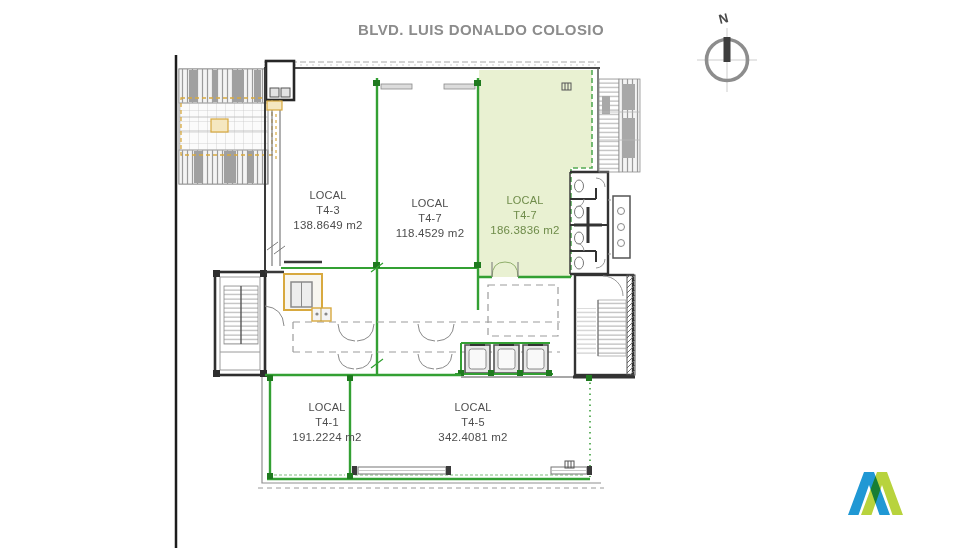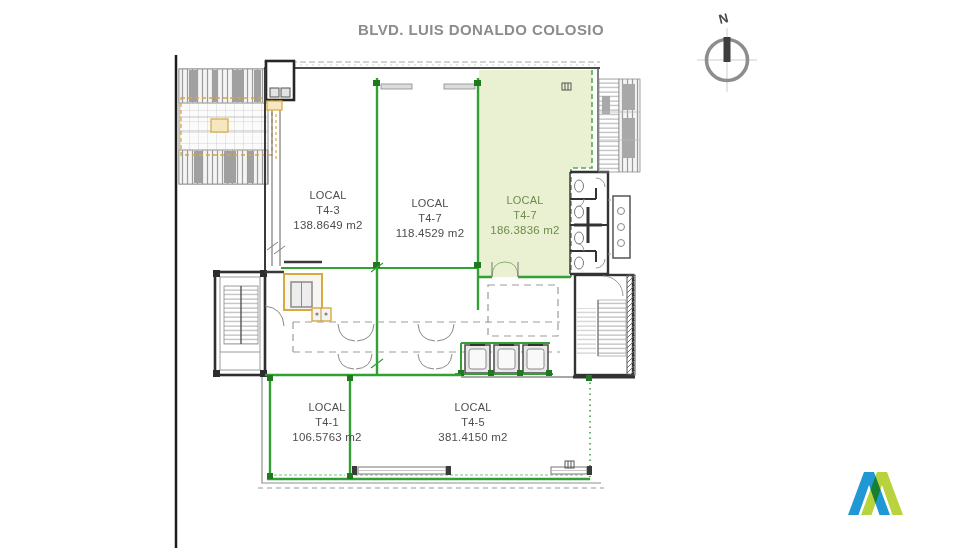--- a/index.html
+++ b/index.html
@@ -296,20 +296,20 @@
 
 <div class="label highlight" style="left:465px;top:193px">
   <div>LOCAL</div>
   <div>T4-7</div>
   <div class="area">186.3836 m2</div>
 </div>
 
 <div class="label" style="left:267px;top:400px">
   <div>LOCAL</div>
   <div>T4-1</div>
-  <div class="area">106.5763 m2</div>
+  <div class="area">191.2224 m2</div>
 </div>
 
 <div class="label" style="left:413px;top:400px">
   <div>LOCAL</div>
   <div>T4-5</div>
-  <div class="area">381.4150 m2</div>
+  <div class="area">342.4081 m2</div>
 </div>
 
 </body></html>

